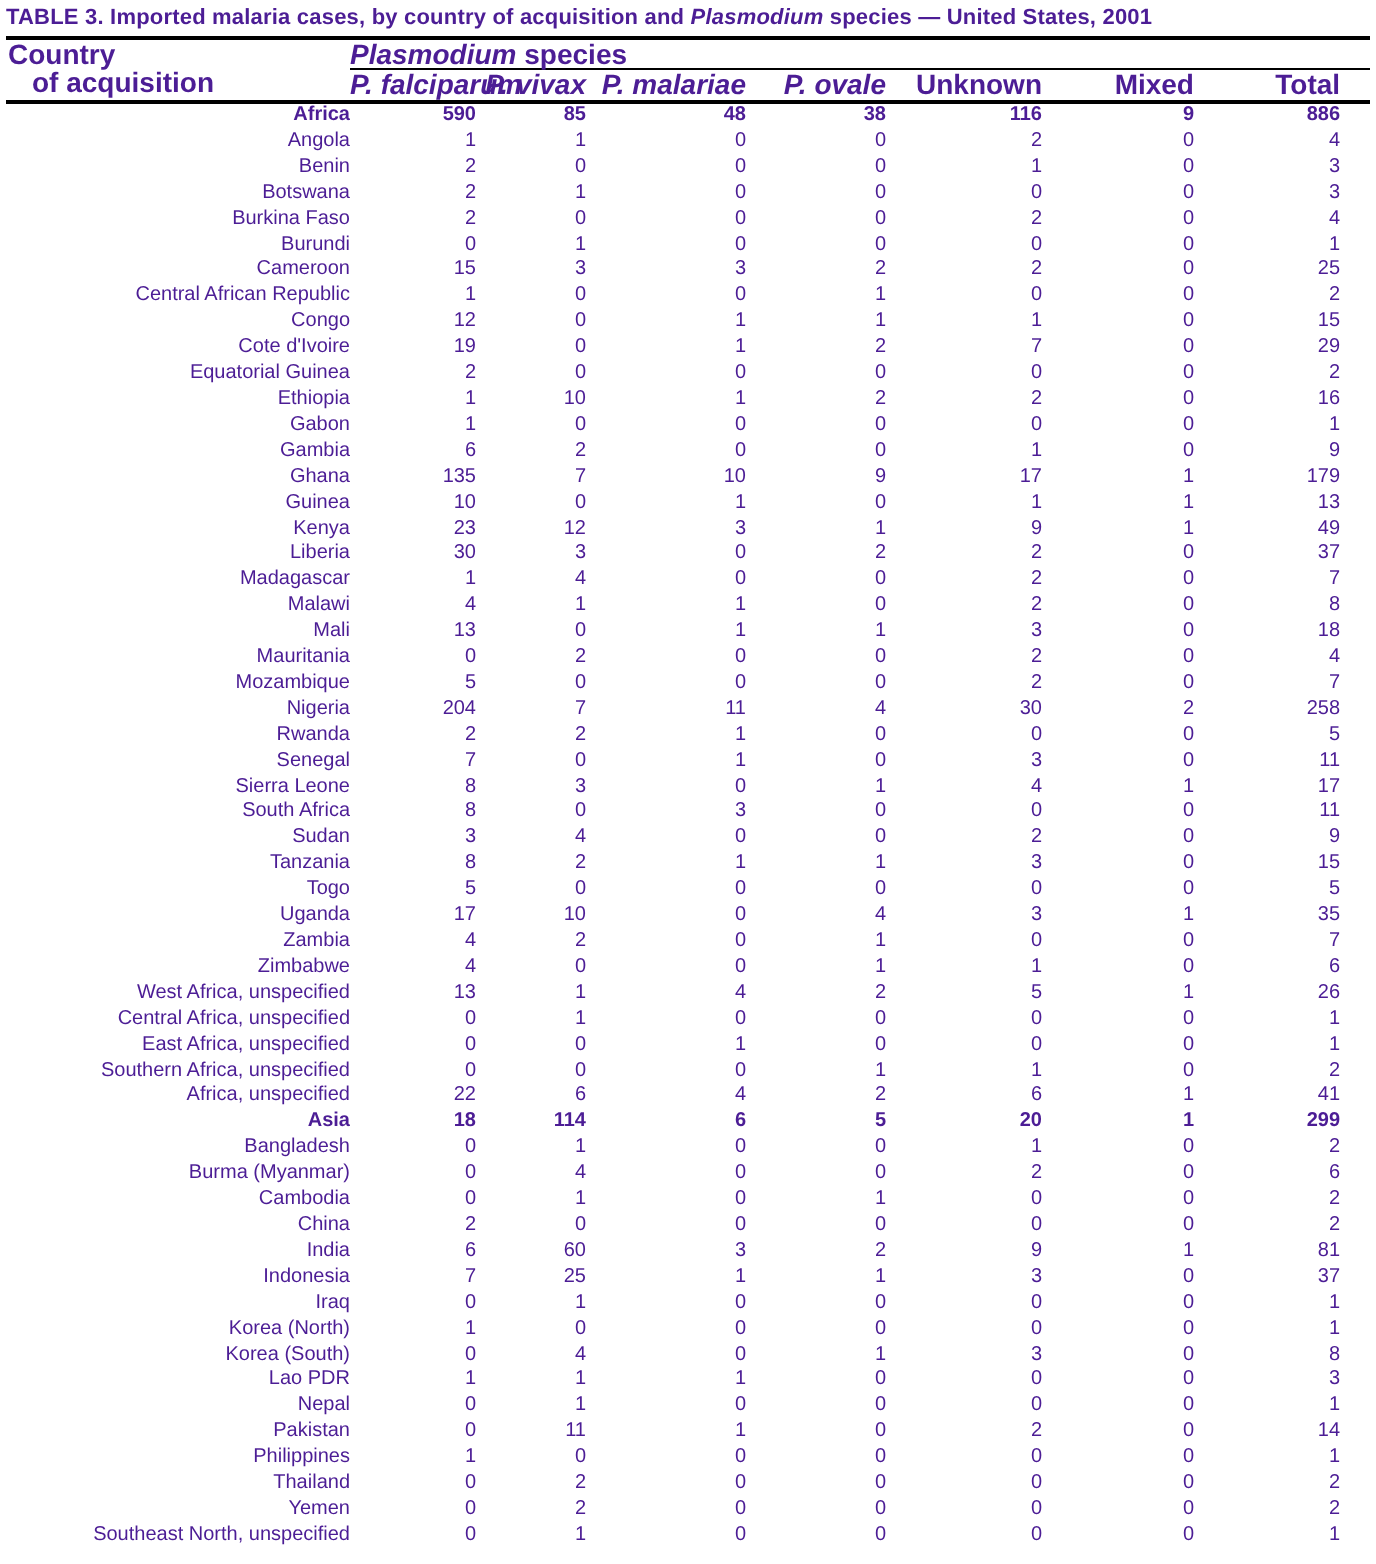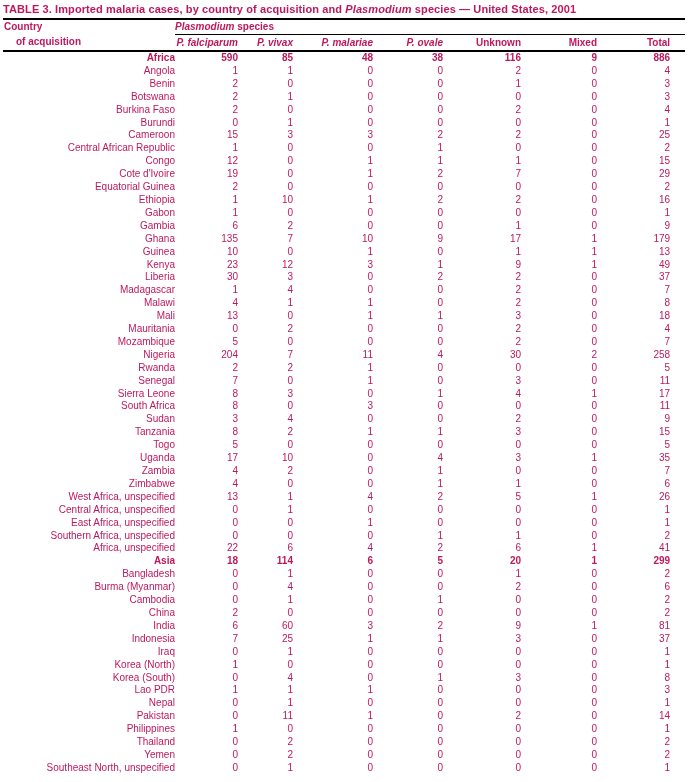--- a/index.html
+++ b/index.html
@@ -5,41 +5,41 @@
   html, body {
     margin: 0;
     padding: 0;
     background: #ffffff;
     width: 688px;
   }
   .page {
     width: 682px;
     padding: 3px 3px 0 3px;
     font-family: "Liberation Sans", sans-serif;
-    color: #be185d;
+    color: #4c1d95;
     box-sizing: content-box;
   }
   .table-title {
     font-size: 11px;
     font-weight: bold;
     line-height: 13px;
     white-space: nowrap;
     letter-spacing: 0.1px;
   }
   .table-title i { font-style: italic; }
 
   table.malaria {
     width: 682px;
     table-layout: fixed;
     border-collapse: collapse;
     margin-top: 2px;
     border-top: 2px solid #000;
   }
   thead th {
-    font-size: 10px;
+    font-size: 14px;
     font-weight: bold;
     padding: 0;
     vertical-align: bottom;
   }
   th.country-head {
     text-align: left;
     padding-left: 1px;
     border-bottom: 2px solid #000;
     height: 30px;
     vertical-align: top;

